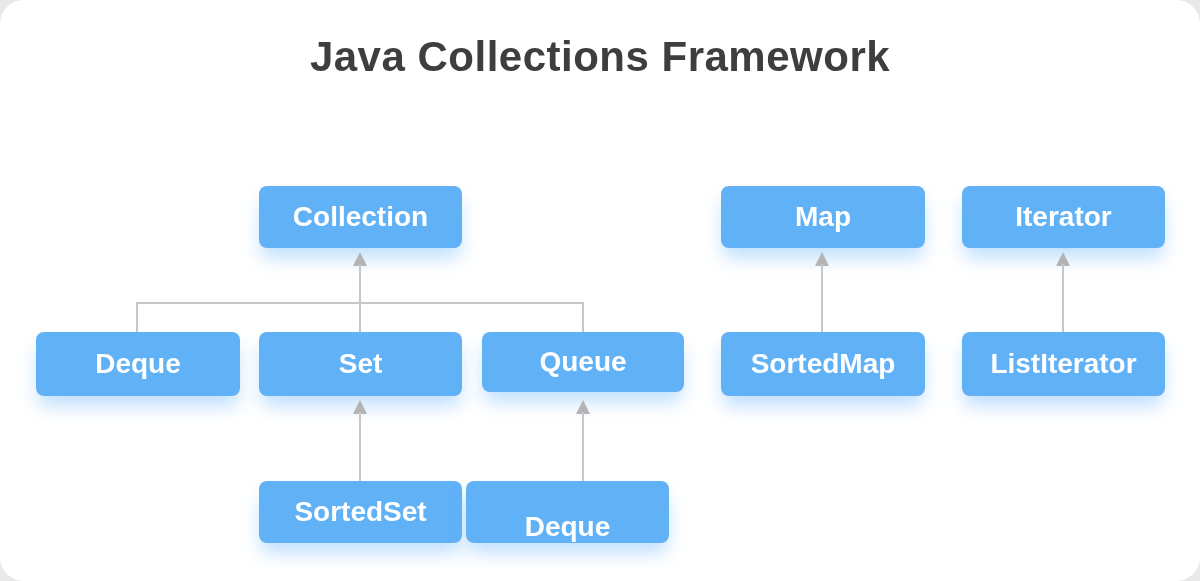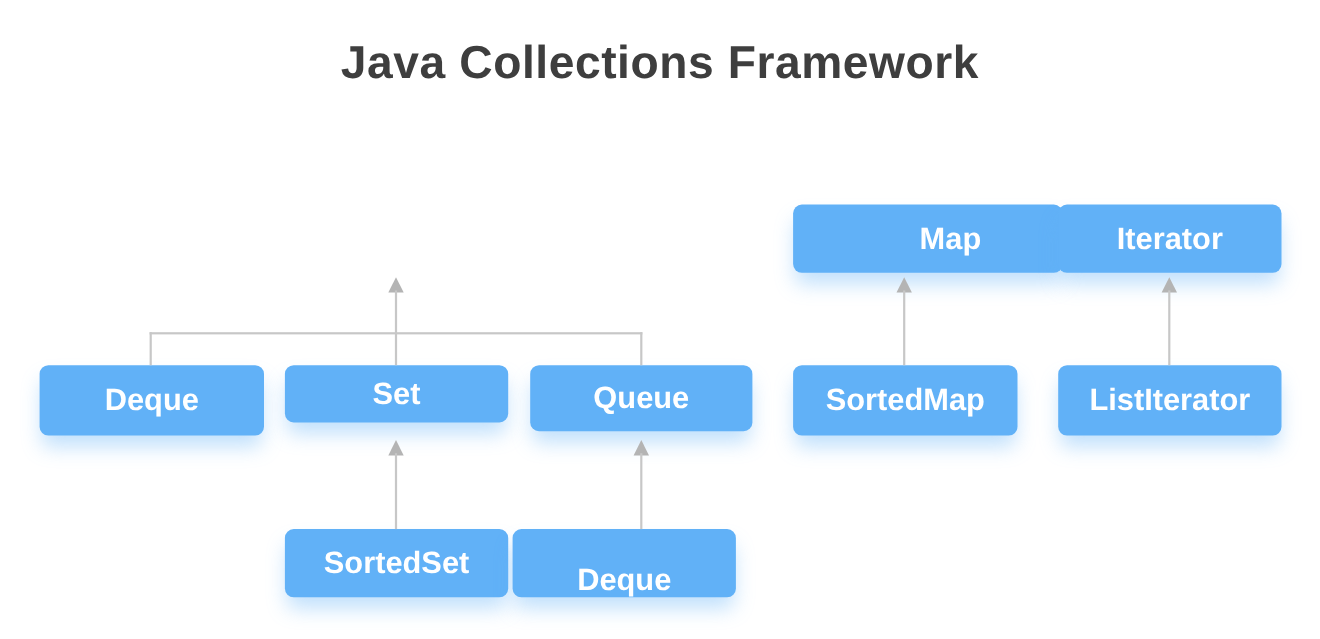--- a/index.html
+++ b/index.html
@@ -10,20 +10,21 @@
     --title:#3e3e3e;
     --bg:#ffffff;
   }
   html,body{margin:0;padding:0;}
   body{background:#e9e9e9;font-family:"Liberation Sans","DejaVu Sans",sans-serif;}
   .canvas{
     position:relative;
     width:1200px;height:581px;
     background:var(--bg);
     overflow:hidden;
+    border-radius:24px;
   }
   .diagram-title{
     position:absolute;
     left:0;right:0;top:33px;
     text-align:center;
     font-size:42px;
     font-weight:700;
     letter-spacing:0.5px;
     color:var(--title);
   }
@@ -34,25 +35,25 @@
     border-radius:8px;
     display:flex;
     align-items:center;
     justify-content:center;
     font-size:28px;
     font-weight:700;
     box-shadow:0 12px 18px -2px rgba(97,177,247,0.40);
   }
   
   .n-collection  {left:259px; top:186px; width:203px; height:62px;}
-  .n-map         {left:721px; top:186px; width:204px; height:62px;padding-left:41px;}
+  .n-map         {left:721px; top:186px; width:204px; height:62px;}
   .n-iterator    {left:962px; top:186px; width:203px; height:62px;}
   
   .n-list        {left:36px;  top:332px; width:204px; height:64px;}
-  .n-set         {left:259px; top:332px; width:203px; height:52px;}
+  .n-set         {left:259px; top:332px; width:203px; height:64px;}
   .n-queue       {left:482px; top:332px; width:202px; height:60px;}
   .n-sortedmap   {left:721px; top:332px; width:204px; height:64px;}
   .n-listiterator{left:962px; top:332px; width:203px; height:64px;justify-content:center;}
   
   .n-sortedset   {left:259px; top:481px; width:203px; height:62px;text-align:center;}
   .n-deque       {left:466px; top:481px; width:203px; height:62px;align-items:flex-end;}
 
   .vline{position:absolute;width:2px;background:var(--line);}
   .hline{position:absolute;height:2px;background:var(--line);}
   .arrowhead{
@@ -81,20 +82,23 @@
   .e-li-head{left:1056px; top:252px;}
   .e-li-line{left:1062px; top:264px; height:68px;}
 </style>
 </head>
 <body>
 
 <div class="canvas">
 
   <div class="diagram-title">Java Collections Framework</div>
 
+  <div class="node n-collection">
+    <span>Collection</span>
+  </div>
   <div class="node n-map">
     <span>Map</span>
   </div>
   <div class="node n-iterator">
     <span>Iterator</span>
   </div>
 
   <div class="node n-list">
     <span>Deque</span>
   </div>

